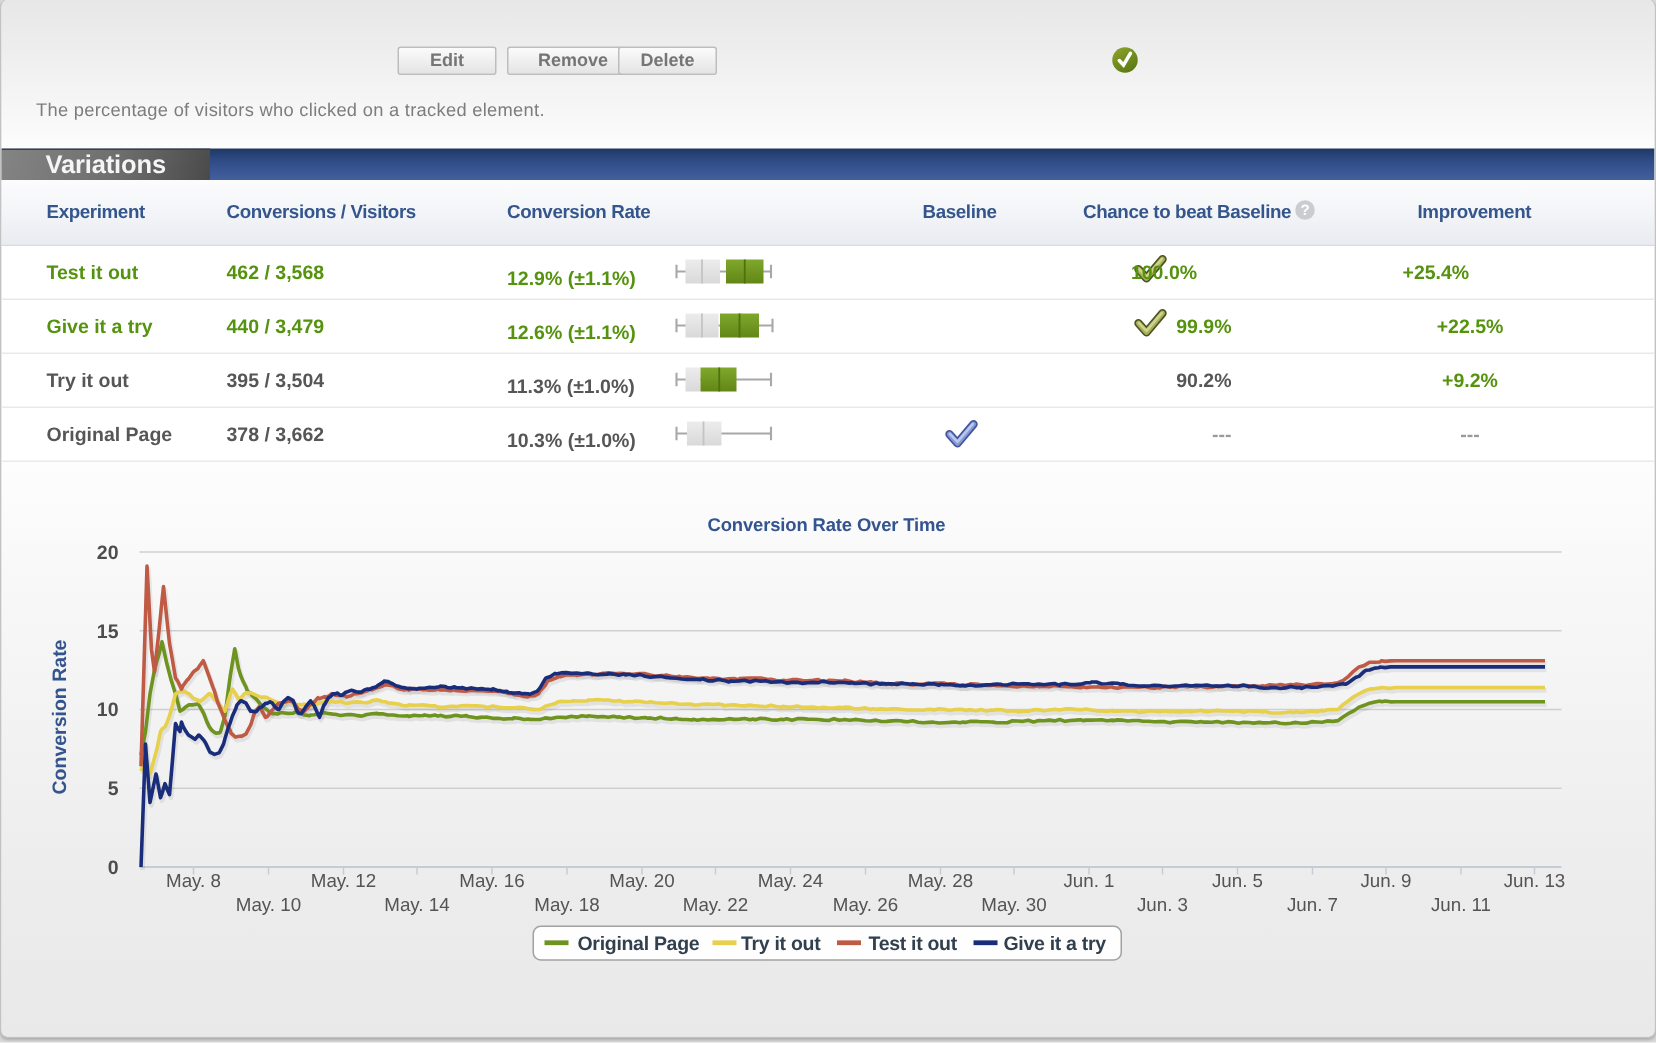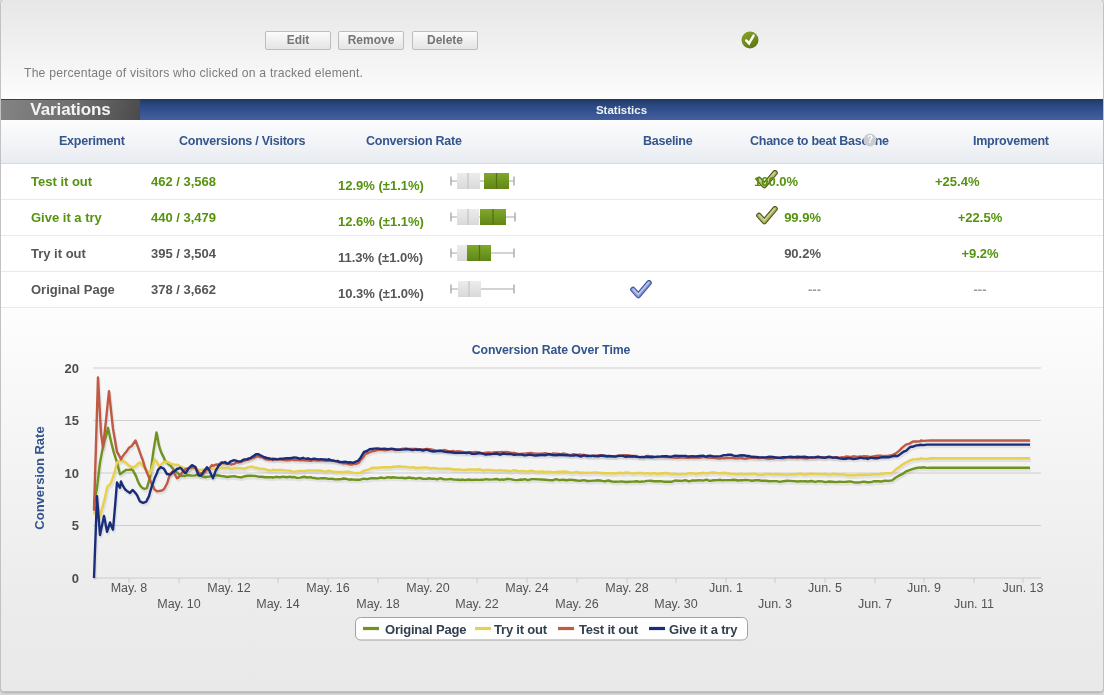--- a/index.html
+++ b/index.html
@@ -8,48 +8,47 @@
 .hdr{position:absolute;left:0;top:0;width:1102px;height:99px;background:linear-gradient(180deg,#e7e7e7 0%,#ededed 30%,#f9f9f9 85%,#fdfdfd 100%);}
 h1{position:absolute;left:22px;top:22px;margin:0;font-size:28px;font-weight:bold;color:#686868;letter-spacing:-1.6px;}
 .btn{position:absolute;top:31px;width:64px;height:17px;background:linear-gradient(180deg,#fbfbfb,#e4e4e4);border:1px solid #bdbdbd;border-radius:2px;color:#757575;font-size:12px;font-weight:bold;text-align:center;line-height:17px;}
 .subtitle{position:absolute;left:23px;top:66px;font-size:12.2px;color:#7d7d7d;letter-spacing:0.2px;}
 .msg{position:absolute;left:762px;top:29px;width:280px;font-size:15px;line-height:21px;font-weight:bold;color:#a9b243;}
 .msgicon{position:absolute;left:740px;top:31px;}
 .tabs{position:absolute;left:0;top:99px;width:1102px;height:21px;background:linear-gradient(180deg,#1f3863 0%,#2d4a84 35%,#3b5795 75%,#42609c 100%);}
 .tabv{position:absolute;left:0;top:0;width:139px;height:21px;background:linear-gradient(105deg,#848484 0%,#6e6e6e 55%,#4a4a4a 100%);box-shadow:inset 0 1px 0 #3f3f3f;color:#f5f5f5;font-size:17px;font-weight:bold;letter-spacing:-0.1px;text-align:center;line-height:21px;}
 .tabs .stat{position:absolute;left:139px;width:963px;top:0;height:21px;color:#eef1f6;font-size:11.5px;font-weight:bold;text-align:center;line-height:22px;}
 .thead{position:absolute;left:0;top:120px;width:1102px;height:43px;background:linear-gradient(180deg,#fcfcfd 0%,#f2f4f7 55%,#e8ebf0 100%);border-bottom:1px solid #d7dbe1;color:#34568d;font-size:12.5px;font-weight:bold;letter-spacing:-0.25px;}
-.thead div{position:absolute;top:14px;margin-left:28px;}
+.thead div{position:absolute;top:14px;}
 .row{position:absolute;left:0;width:1102px;height:35px;background:#fff;border-bottom:1px solid #e9e9e9;font-size:13px;font-weight:bold;color:#565656;}
 .row div{position:absolute;top:10px;}
 .grn{color:#55930e;}
 .gray9{color:#9a9a9a;}
 .chart-bg{position:absolute;left:0;top:308px;width:1102px;height:384px;background:linear-gradient(180deg,#fdfdfd 0%,#f6f6f6 30%,#ececec 75%,#e9e9e9 100%);}
 </style>
 </head>
 <body>
 <div class="card">
  <div class="hdr">
   <div class="subtitle">The percentage of visitors who clicked on a tracked element.</div>
   <div class="btn" style="left:264px;">Edit</div>
-  <div class="btn" style="left:337px;">Remove</div>
+  <div class="btn" style="left:337px;padding-left:11px;">Remove</div>
   <div class="btn" style="left:411px;">Delete</div>
   <svg class="msgicon" width="18" height="18" viewBox="0 0 18 18">
         <defs>
           <linearGradient id="gci" x1="0" y1="0" x2="0.6" y2="1">
             <stop offset="0" stop-color="#8fa62c"></stop>
             <stop offset="1" stop-color="#5d7a14"></stop>
           </linearGradient>
         </defs>
         <circle cx="9" cy="9" r="8.5" fill="url(#gci)"></circle>
         <path d="M5.2,9.4 L8.0,12.4 L12.6,4.6" stroke="#fff" stroke-width="2.4" fill="none" stroke-linecap="round"></path>
       </svg>
  </div>
  <div class="tabs">
-      <div class="stat">Statistics</div>
       <div class="tabv">Variations</div>
     </div>
  <div class="thead">
   <div style="left:30px;">Experiment</div>
   <div style="left:150px;">Conversions / Visitors</div>
   <div style="left:337px;">Conversion Rate</div>
   <div style="left:614px;">Baseline</div>
   <div style="left:721px;">Chance to beat Baseline</div>
   <svg style="position:absolute;left:862px;top:13px;" width="14" height="14" viewBox="0 0 14 14">
         <circle cx="7" cy="7" r="6.5" fill="#c9ccd1"></circle>

